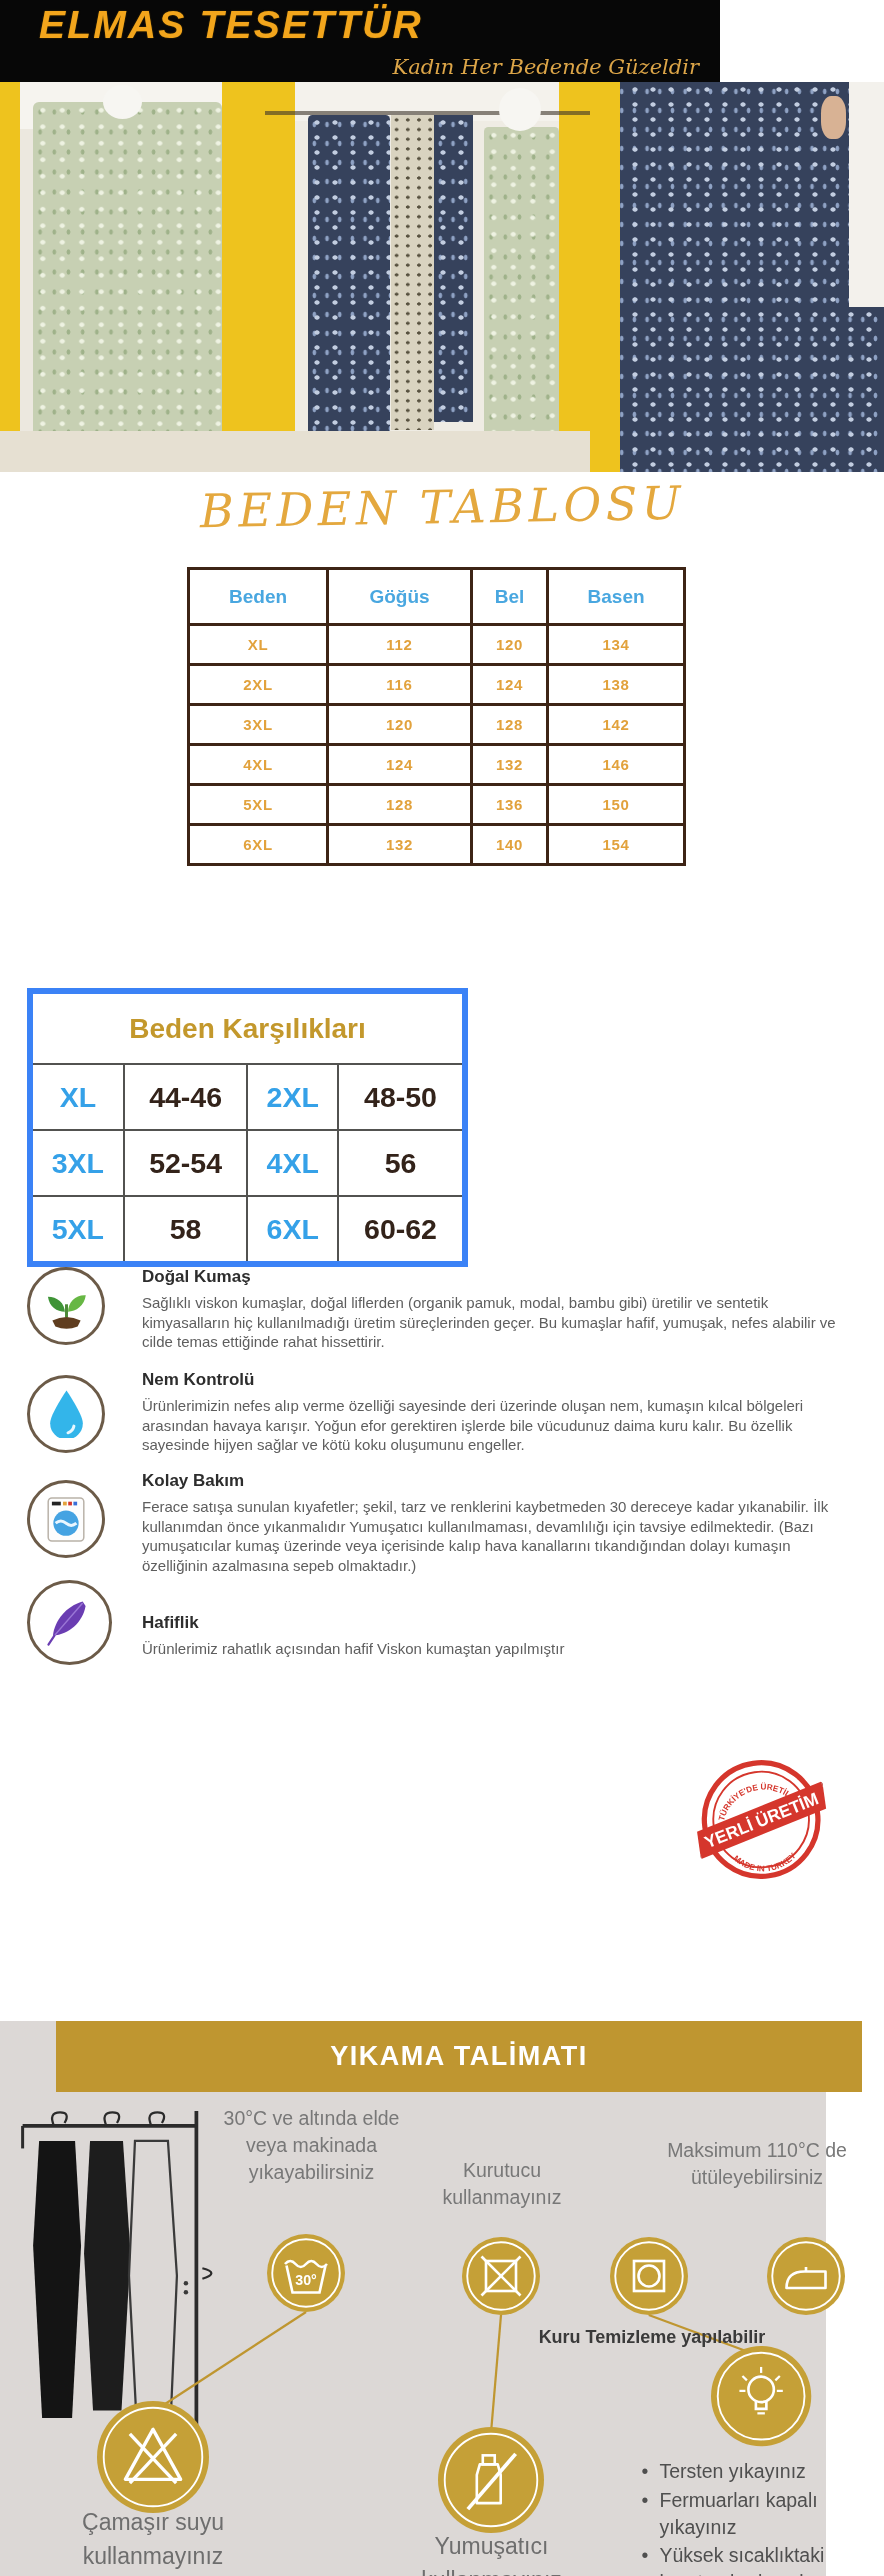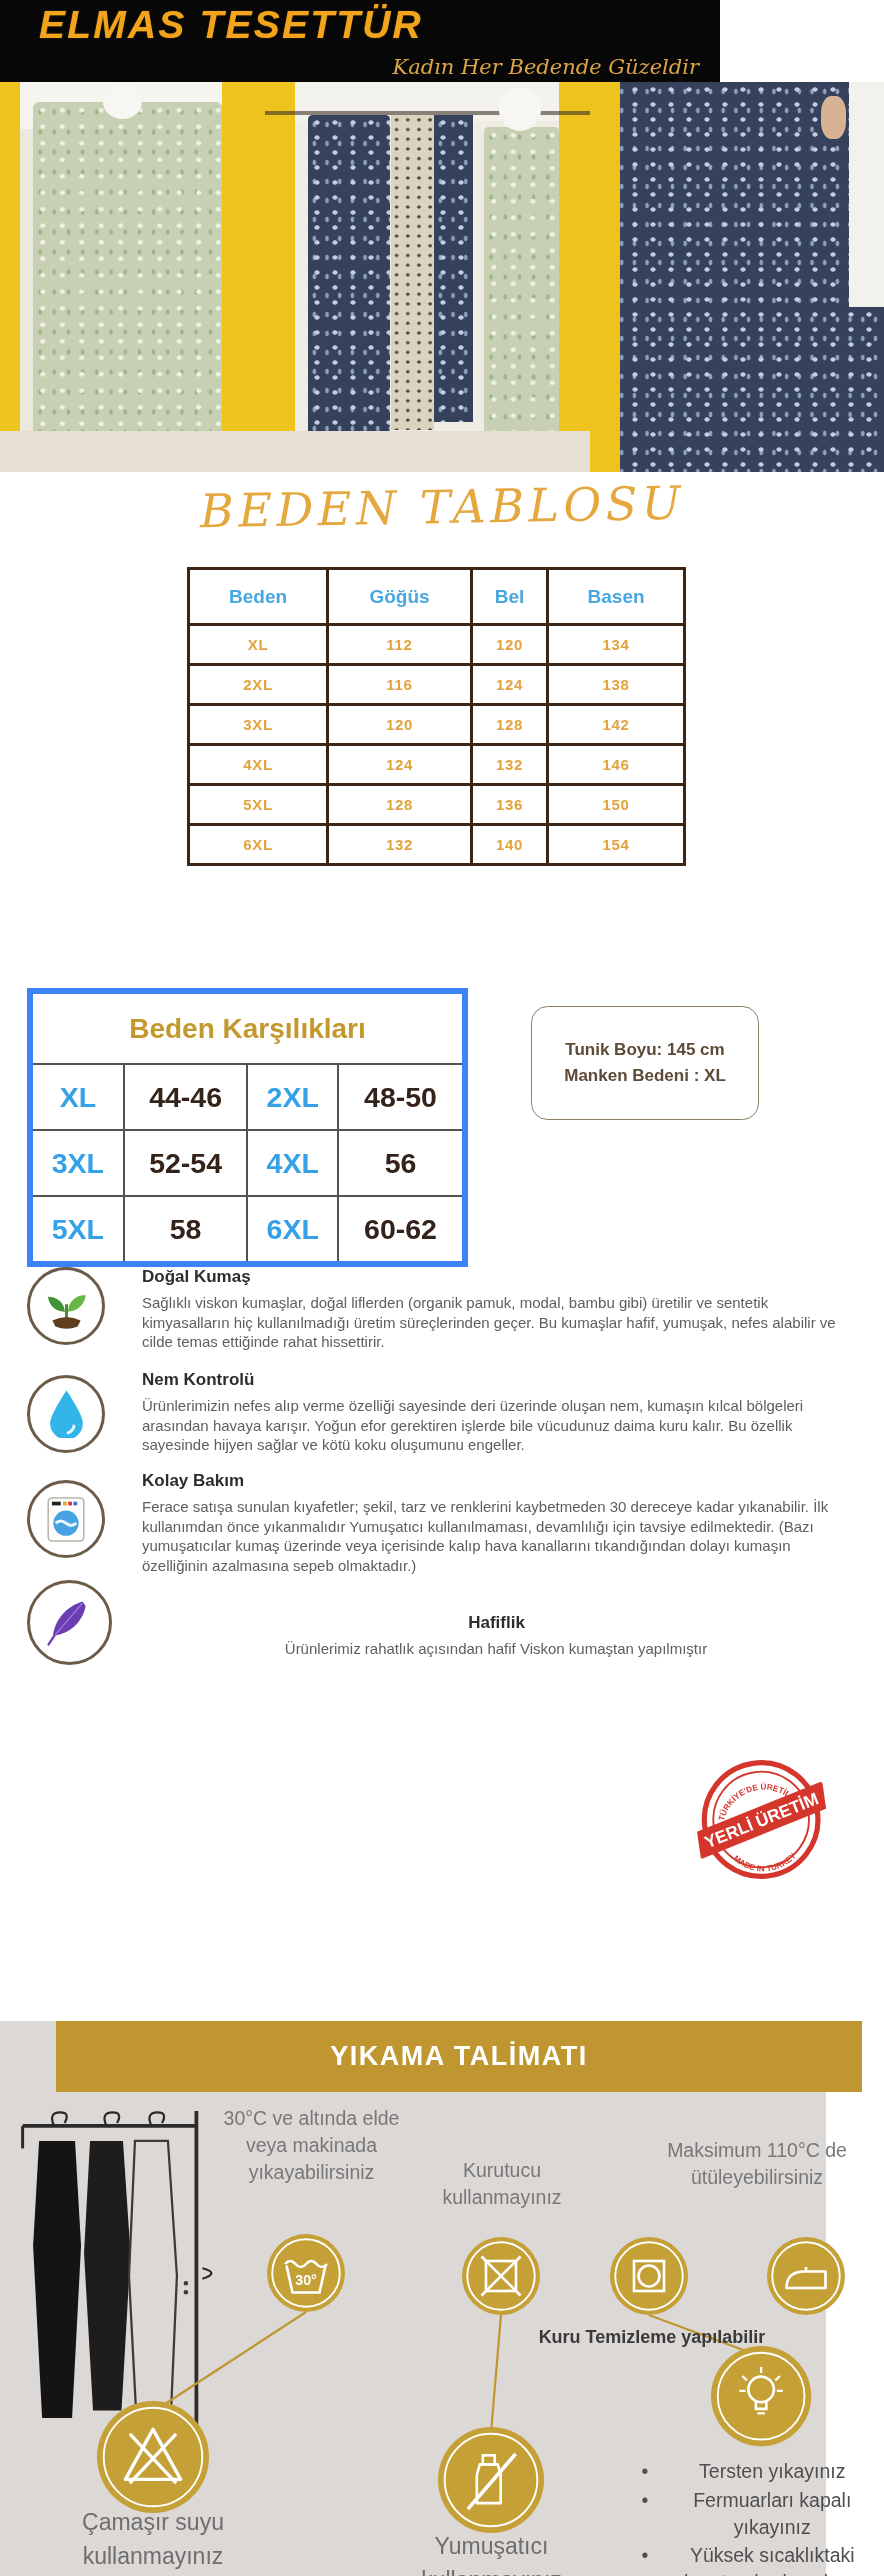--- a/index.html
+++ b/index.html
@@ -80,21 +80,21 @@
   .nmak{left:652px;top:116px;width:210px;}
   .care-icon{position:absolute;width:78px;height:78px;}
   .big-circle{position:absolute;}
   .dry-note{position:absolute;left:517px;top:306px;width:270px;text-align:center;
             font-size:18px;font-weight:bold;color:#3a3a3a;}
   .caption{position:absolute;text-align:center;color:#6e6e6e;font-size:23px;line-height:34px;}
   .cap1{left:37px;top:484px;width:232px;}
   .cap2{left:394px;top:508px;width:195px;}
   .tips{position:absolute;left:640px;top:437px;width:245px;margin:0;padding:0;list-style:none;
         font-size:19.5px;color:#4f4f4f;line-height:27px;}
-  .tips li{position:relative;padding-left:19.5px;margin-bottom:1.5px;text-align:center;}
+  .tips li{position:relative;padding-left:19.5px;margin-bottom:1.5px;}
   .tips li::before{content:"•";position:absolute;left:1.5px;color:#4f4f4f;}
   .lines-overlay{position:absolute;left:0;top:0;width:885px;height:591px;pointer-events:none;}
 </style>
 </head>
 <body>
 
 <div class="page">
 
   <div class="top-bar">
     <div class="brand">ELMAS TESETTÜR</div>
@@ -200,24 +200,20 @@
         </tr>
         <tr>
           <td class="eq-size">5XL</td>
           <td class="eq-val">58</td>
           <td class="eq-size">6XL</td>
           <td class="eq-val">60-62</td>
         </tr>
       </tbody>
   </table>
 
-  <div class="info-box">
-    <div>Tunik Boyu: 145 cm</div>
-    <div>Manken Bedeni : XL</div>
-  </div>
 
   <div class="feature" style="top:1370px;">
     <div class="f-icon" style="top:4.5px;">
       <svg width="45" height="49" viewBox="0 0 60 66">
         <path d="M30 2 C30 2 8 34 8 46 a22 22 0 0 0 44 0 C52 34 30 2 30 2 Z" fill="#33b5ea"></path>
         <path d="M40 50 a12 12 0 0 1 -8 9" stroke="#e7f7ff" stroke-width="4" fill="none" stroke-linecap="round"></path>
       </svg>
     </div>
     <div class="f-body">
       <p class="f-title">Nem Kontrolü</p>
@@ -251,21 +247,21 @@
         <circle cx="31" cy="38" r="17" fill="#45a3e2"></circle>
         <path d="M17 38 q7 -6 14 0 q7 6 14 0" stroke="#eaf6ff" stroke-width="4" fill="none"></path>
       </svg>
     </div>
     <div class="f-body">
       <p class="f-title">Kolay Bakım</p>
       <p class="f-text">Ferace satışa sunulan kıyafetler; şekil, tarz ve renklerini kaybetmeden 30 dereceye kadar yıkanabilir. İlk kullanımdan önce yıkanmalıdır Yumuşatıcı kullanılmaması, devamlılığı için tavsiye edilmektedir. (Bazı yumuşatıcılar kumaş üzerinde veya içerisinde kalıp hava kanallarını tıkandığından dolayı kumaşın özelliğinin azalmasına sepeb olmaktadır.)</p>
     </div>
   </div>
 
-  <div class="feature" style="top:1580px;text-align:center;">
+  <div class="feature" style="top:1580px;">
     <div class="f-icon" style="width:79px;height:79px;">
       <svg width="52" height="52" viewBox="0 0 70 70">
         <path d="M52 6 C30 12 14 32 12 52 C34 50 52 34 56 12 Z" fill="#6a3db2"></path>
         <path d="M52 8 L14 52" stroke="#9a77d6" stroke-width="2"></path>
         <path d="M14 52 L6 64" stroke="#6a3db2" stroke-width="3" stroke-linecap="round"></path>
       </svg>
     </div>
     <div class="f-body" style="padding-top:33px;">
       <p class="f-title">Hafiflik</p>
       <p class="f-text">Ürünlerimiz rahatlık açısından hafif Viskon kumaştan yapılmıştır</p>

